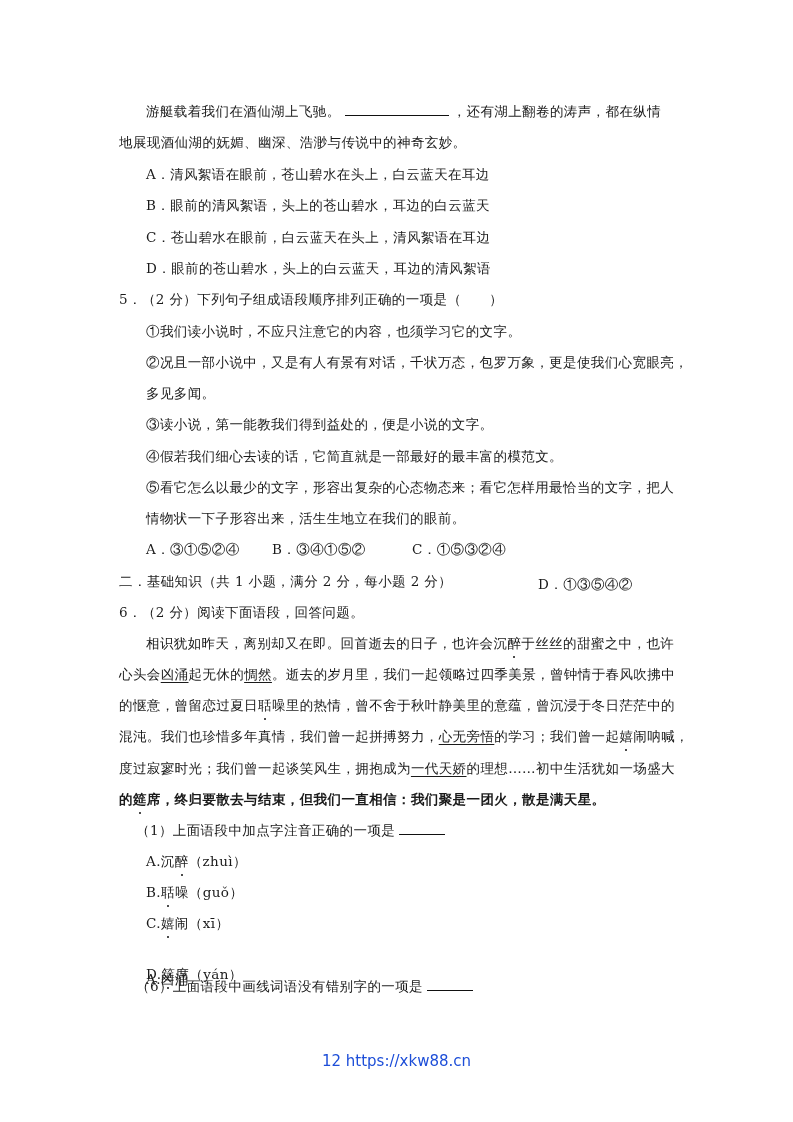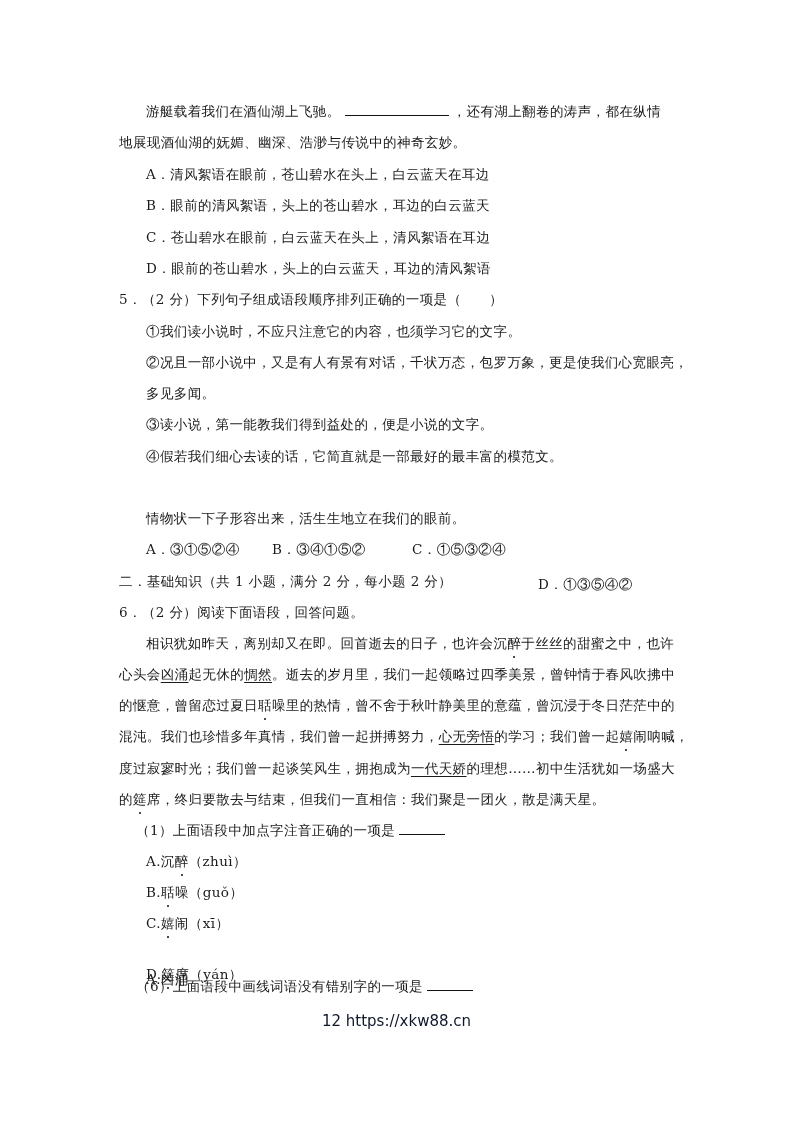--- a/index.html
+++ b/index.html
@@ -56,27 +56,27 @@
       height: 2px;
       margin-left: -1px;
       background: #111;
       border-radius: 50%;
     }
     .opt-row span.opt {
       display: inline-block;
     }
     .footer {
       position: absolute;
-      top: 1012px;
+      top: 1052px;
       left: 0;
       width: 793px;
       text-align: center;
       font-family: "DejaVu Sans", "Liberation Sans", sans-serif;
       font-size: 15px;
-      color: #0f172a;
+      color: #1d4ed8;
     }
   </style>
 </head>
 <body>
 
 <div class="page">
 
   <div class="line indent1" style="top:101px;">
     <span>游艇载着我们在酒仙湖上飞驰。</span><span class="blank" style="width:104px;"></span><span>，还有湖上翻卷的涛声，都在纵情</span>
   </div>
@@ -94,20 +94,21 @@
   <div class="line indent1" style="top:258px;">
     <span>D．</span><span>眼前的苍山碧水，头上的白云蓝天，耳边的清风絮语</span>
   </div>
 
   <div class="line" style="top:289px;">5．（2 分）下列句子组成语段顺序排列正确的一项是（　　）</div>
   <div class="line indent1" style="top:321px;">①我们读小说时，不应只注意它的内容，也须学习它的文字。</div>
   <div class="line indent1" style="top:352px;">②况且一部小说中，又是有人有景有对话，千状万态，包罗万象，更是使我们心宽眼亮，</div>
   <div class="line indent1" style="top:383px;">多见多闻。</div>
   <div class="line indent1" style="top:414px;">③读小说，第一能教我们得到益处的，便是小说的文字。</div>
   <div class="line indent1" style="top:446px;">④假若我们细心去读的话，它简直就是一部最好的最丰富的模范文。</div>
+  <div class="line indent1" style="top:477px;">⑤看它怎么以最少的文字，形容出复杂的心态物态来；看它怎样用最恰当的文字，把人</div>
   <div class="line indent1" style="top:508px;">情物状一下子形容出来，活生生地立在我们的眼前。</div>
 
   <div class="line indent1 opt-row" style="top:539px;">
     <span class="opt" style="position:absolute;left:0;"><span>A．</span><span>③①⑤②④</span></span>
     <span class="opt" style="position:absolute;left:126px;"><span>B．</span><span>③④①⑤②</span></span>
     <span class="opt" style="position:absolute;left:266px;text-align:center;"><span>C．</span><span>①⑤③②④</span></span>
     <span class="opt" style="position:absolute;left:392px;margin-top:35px;"><span>D．</span><span>①③⑤④②</span></span>
   </div>
 
   <div class="line" style="top:571px;">二．基础知识（共 1 小题，满分 2 分，每小题 2 分）</div>
@@ -122,21 +123,21 @@
   </div>
   <div class="line" style="top:695px;">
     <span>的惬意，曾留恋过夏日</span><span class="dot">聒</span><span>噪里的热情，曾不舍于秋叶静美里的意蕴，曾沉浸于冬日茫茫中的</span>
   </div>
   <div class="line" style="top:726px;">
     <span>混沌。我们也珍惜多年真情，我们曾一起拼搏努力，</span><span class="u">心无旁悟</span><span>的学习；我们曾一起</span><span class="dot">嬉</span><span>闹呐喊，</span>
   </div>
   <div class="line" style="top:758px;">
     <span>度过寂寥时光；我们曾一起谈笑风生，拥抱成为</span><span class="u">一代天娇</span><span>的理想……初中生活犹如一场盛大</span>
   </div>
-  <div class="line" style="top:789px;">
+  <div class="line" style="top:789px;font-weight:bold;">
     <span>的</span><span class="dot">筵</span><span>席，终归要散去与结束，但我们一直相信：我们聚是一团火，散是满天星。</span>
   </div>
 
   <div class="line indent2" style="top:820px;">
     <span>（1）上面语段中加点字注音正确的一项是</span><span class="blank" style="width:46px;"></span>
   </div>
   <div class="line indent1" style="top:851px;">
     <span>A.</span><span>沉</span><span class="dot">醉</span><span></span><span>（zhuì）</span>
   </div>
   <div class="line indent1" style="top:882px;">

